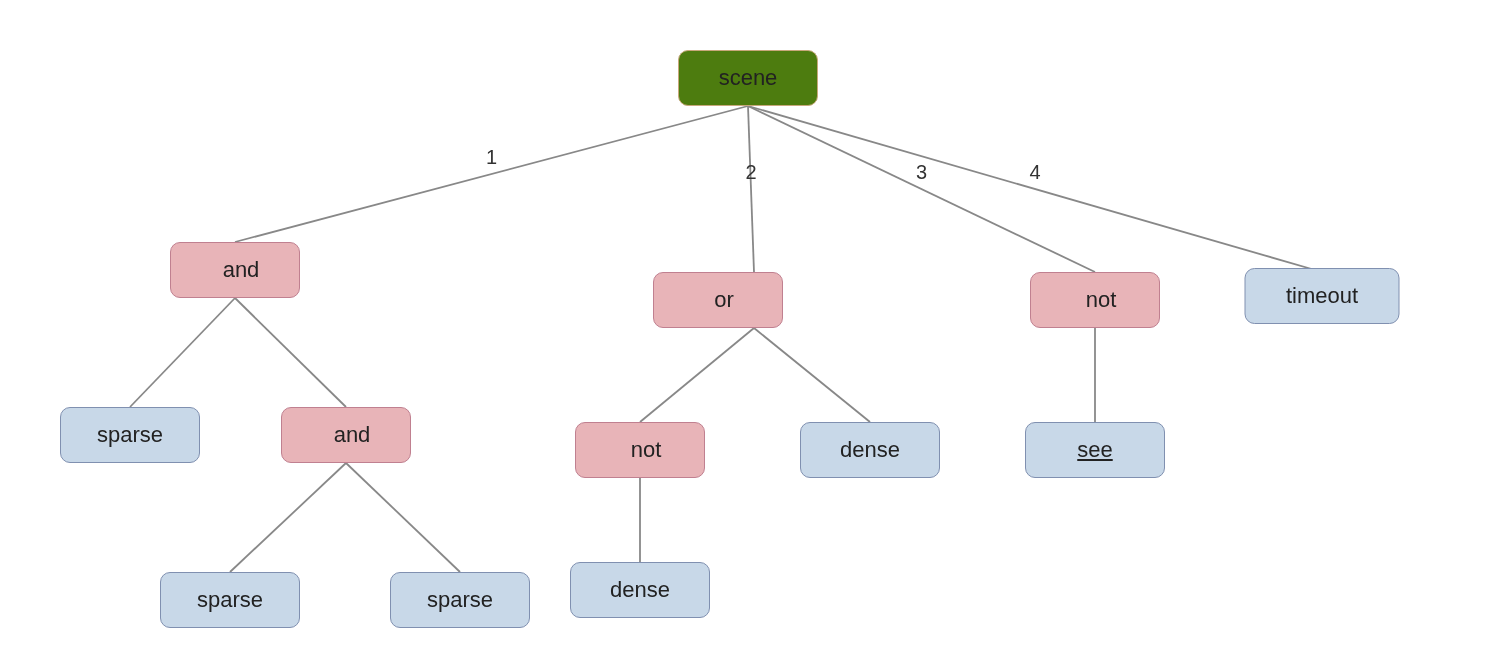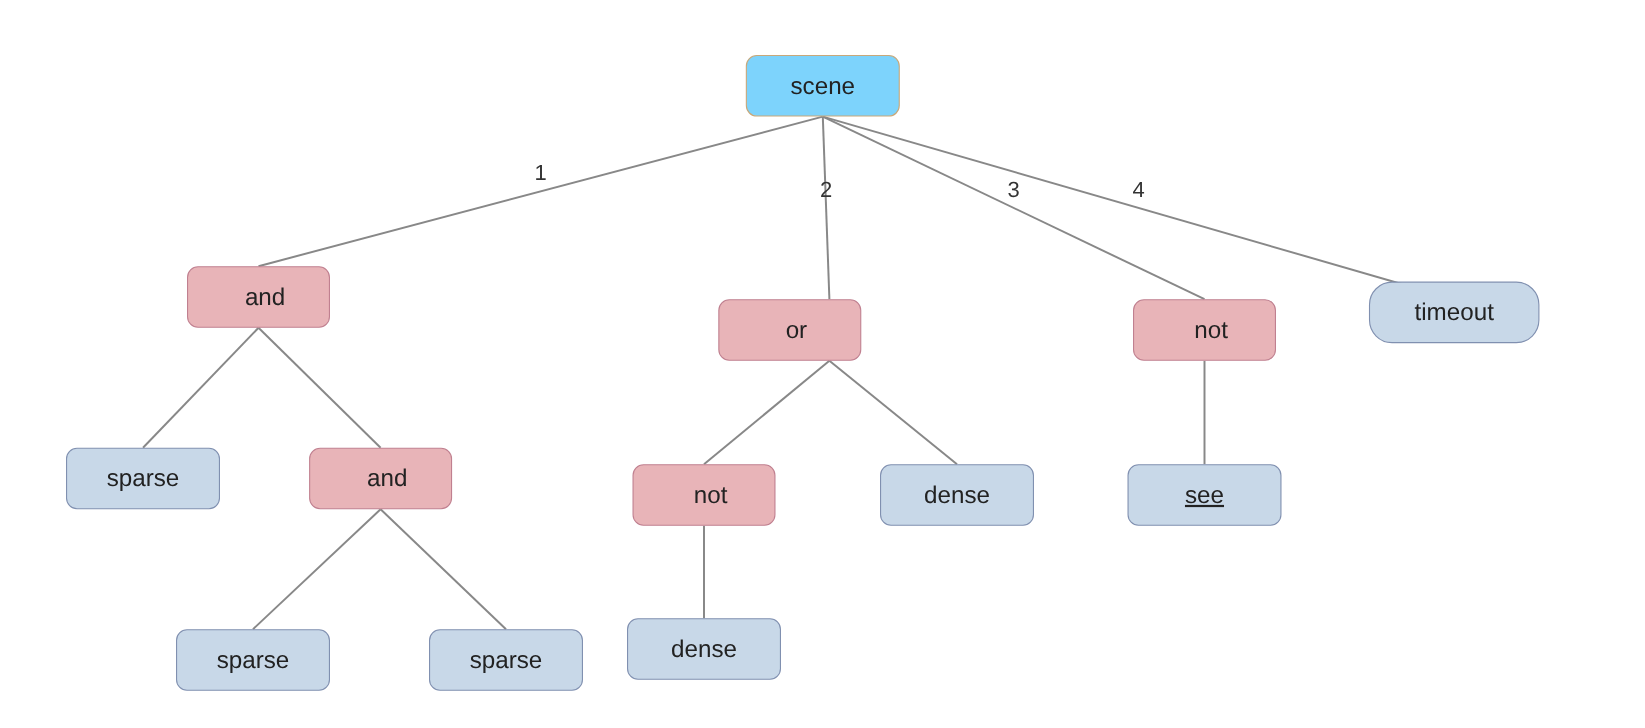--- a/index.html
+++ b/index.html
@@ -24,21 +24,21 @@
       border: 1.5px solid #aaa;
       display: flex;
       align-items: center;
       justify-content: center;
       font-size: 22px;
       font-weight: 400;
       color: #222;
       transform: translate(-50%, -50%);
     }
     .node-scene {
-      background: #7dd3fc;
+      background: #4d7c0f;
       border-color: #c8a87a;
       width: 140px;
       height: 56px;
     }
     .node-operator {
       background: #e8b4b8;
       border-color: #c08090;
       width: 130px;
       height: 56px;
       padding-left: 12px;
@@ -75,21 +75,21 @@
     <text x="491.5" y="164" text-anchor="middle" font-size="20" fill="#333" font-family="Segoe UI, Arial, sans-serif">1</text>
     <text x="751" y="179" text-anchor="middle" font-size="20" fill="#333" font-family="Segoe UI, Arial, sans-serif">2</text>
     <text x="921.5" y="179" text-anchor="middle" font-size="20" fill="#333" font-family="Segoe UI, Arial, sans-serif">3</text>
     <text x="1035" y="179" text-anchor="middle" font-size="20" fill="#333" font-family="Segoe UI, Arial, sans-serif">4</text>
   </svg>
 
 <div class="node node-scene" style="left: 748px; top: 78px;">scene</div>
 <div class="node node-operator" style="left: 235px; top: 270px;">and</div>
 <div class="node node-operator" style="left: 718px; top: 300px;">or</div>
 <div class="node node-operator" style="left: 1095px; top: 300px;">not</div>
-<div class="node node-timeout" style="left: 1322px; top: 284px; border-radius: 21px;">timeout</div>
+<div class="node node-timeout" style="left: 1322px; top: 296px;">timeout</div>
 <div class="node node-leaf" style="left: 130px; top: 435px;">sparse</div>
 <div class="node node-operator" style="left: 346px; top: 435px;">and</div>
 <div class="node node-operator" style="left: 640px; top: 450px;">not</div>
 <div class="node node-leaf" style="left: 870px; top: 450px;">dense</div>
 <div class="node node-leaf" style="left: 1095px; top: 450px; text-decoration: underline;">see</div>
 <div class="node node-leaf" style="left: 230px; top: 600px;">sparse</div>
 <div class="node node-leaf" style="left: 460px; top: 600px;">sparse</div>
 <div class="node node-leaf" style="left: 640px; top: 590px;">dense</div>
 
 </body></html>

